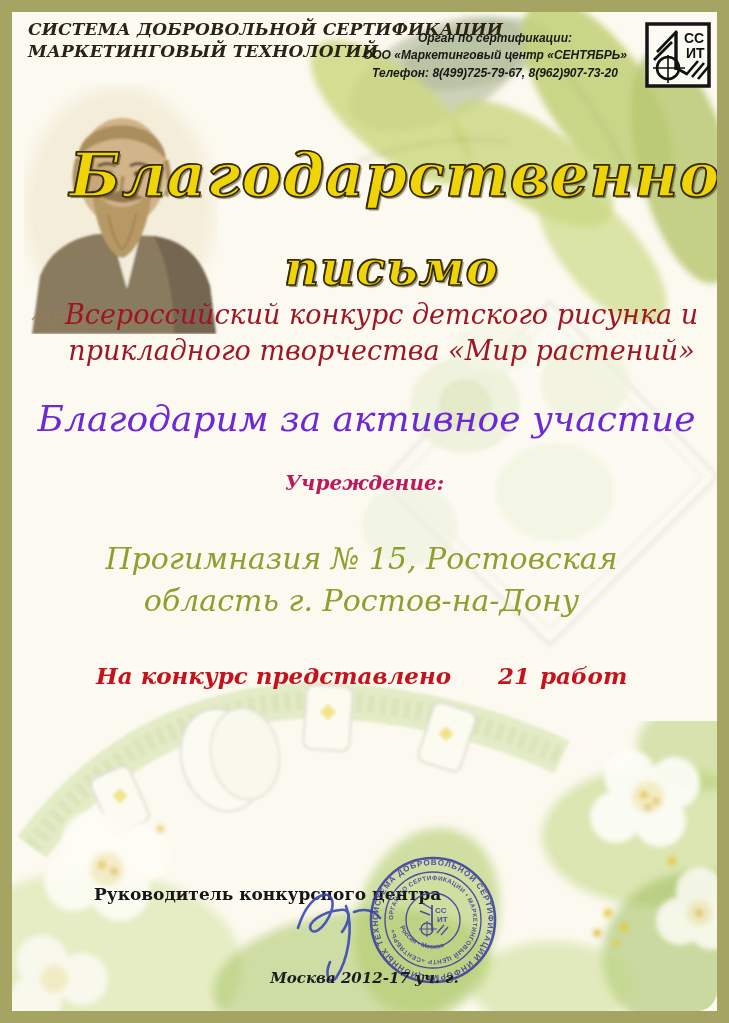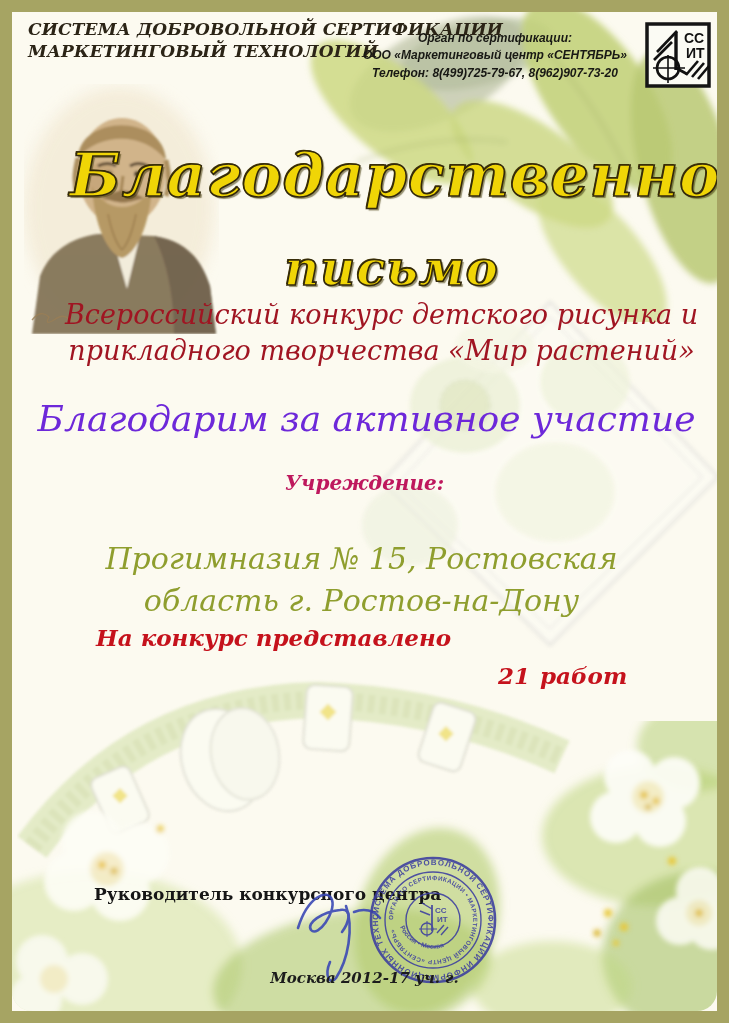--- a/index.html
+++ b/index.html
@@ -25,21 +25,21 @@
   }
   .title-1{top:128px;font-size:60px;transform:translateX(50px);}
   .title-2{top:228px;font-size:48px;transform:translateX(27px);}
   .centered{position:absolute;left:0;width:705px;text-align:center;}
   .contest{font-style:italic;font-size:27px;color:#a01522;transform:translateX(17px);font-weight:500;}
   .c1{top:287px;} .c2{top:323px;}
   .thanks{top:386px;font-style:italic;font-size:36px;color:#6d28d9;transform:translateX(2px);}
   .inst-label{top:459px;font-style:italic;font-weight:bold;font-size:20px;color:#be185d;}
   .inst{font-style:italic;font-size:30px;color:#8f9e2e;transform:translateX(-3px);}
   .i1{top:529px;} .i2{top:571px;}
-  .works-label{position:absolute;top:612px;left:84px;font-style:italic;font-weight:bold;font-size:23px;color:#c5121c;}
+  .works-label{position:absolute;top:650px;left:84px;font-style:italic;font-weight:bold;font-size:23px;color:#c5121c;}
   .works-value{position:absolute;top:650px;left:486px;font-style:italic;font-weight:bold;font-size:23px;color:#c5121c;}
   .works-value span{margin-right:10px;}
   .signer-role{position:absolute;top:872px;left:82px;font-weight:bold;font-size:17px;color:#161616;}
   .signer-name{position:absolute;top:872px;left:466px;font-weight:bold;font-size:17px;color:#161616;}
   .place-year{top:957px;font-weight:bold;font-style:italic;font-size:15px;color:#1c1c1c;}
 </style>
 </head>
 <body>
 
 <div class="page">

